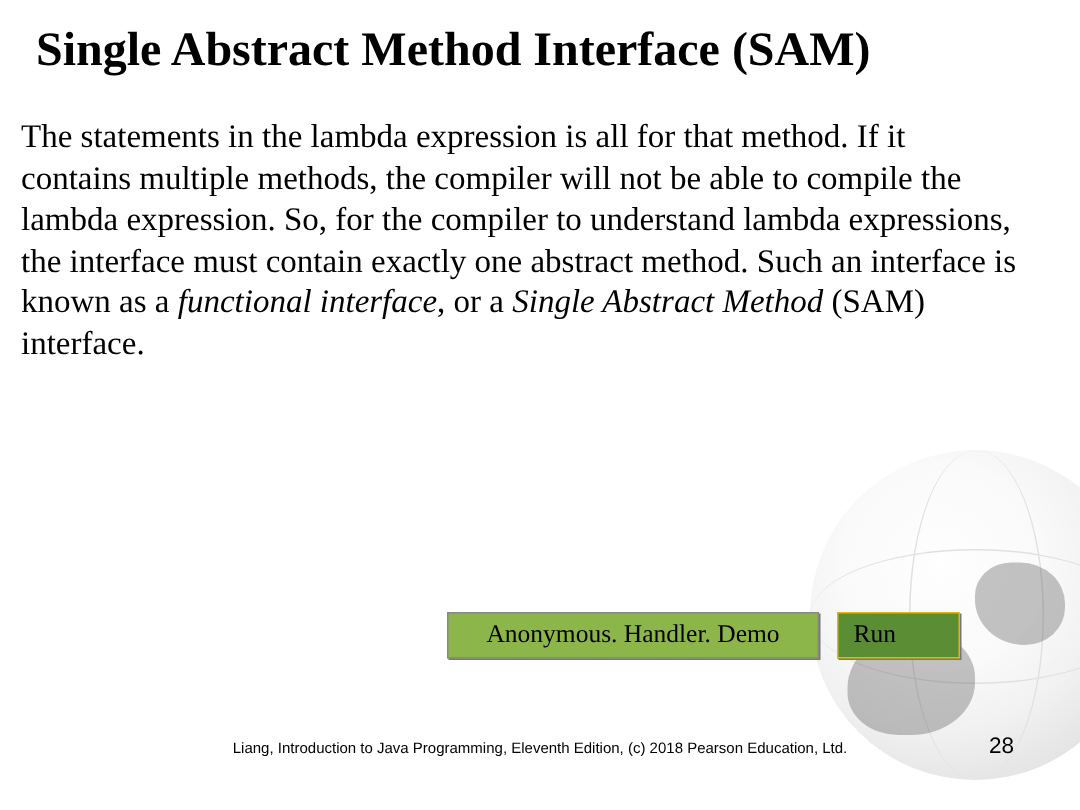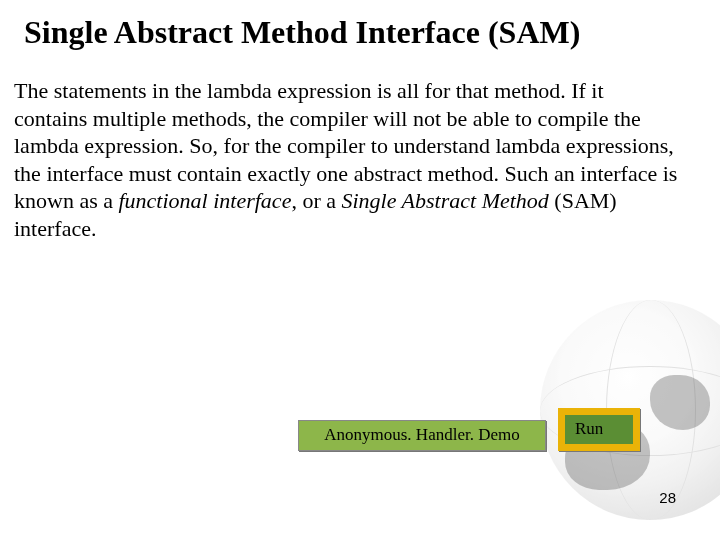--- a/index.html
+++ b/index.html
@@ -84,25 +84,24 @@
   .codebtn {
     background: #8db64a;
     border: 1px solid #888;
     color: #000;
     font-family: "Times New Roman", serif;
     font-size: 17px;
     padding: 4px 10px 5px 10px;
     min-width: 248px;
     text-align: center;
     box-shadow: 1px 1px 0 #777;
-    margin-top: 12px;
   }
   .runbtn {
     background: #5b8e34;
-    border: 7px solid #eab308;
+    border: 1px solid #eab308;
     color: #000;
     font-family: "Times New Roman", serif;
     font-size: 17px;
     padding: 4px 10px 5px 10px;
     min-width: 82px;
     text-align: left;
     margin-left: 12px;
     box-shadow: 1px 1px 0 #777;
   }
   .footer {
@@ -140,15 +139,16 @@
 <p class="body">
   <span>The statements in the lambda expression is all for that method. If it contains multiple methods, the compiler will not be able to compile the lambda expression. So, for the compiler to understand lambda expressions, the interface must contain exactly one abstract method. Such an interface is known as a </span><em>functional interface</em><span>, or a </span><em>Single Abstract Method</em><span> (SAM) interface.</span>
 </p>
 
 <div class="btnrow">
   <div class="codebtn">Anonymous. Handler. Demo</div>
   <div class="runbtn">Run</div>
 </div>
 
 <div class="footer">
+  <div>Liang, Introduction to Java Programming, Eleventh Edition, (c) 2018 Pearson Education, Ltd.</div>
 </div>
 
 <div class="pagenum">28</div>
 
 </body></html>

